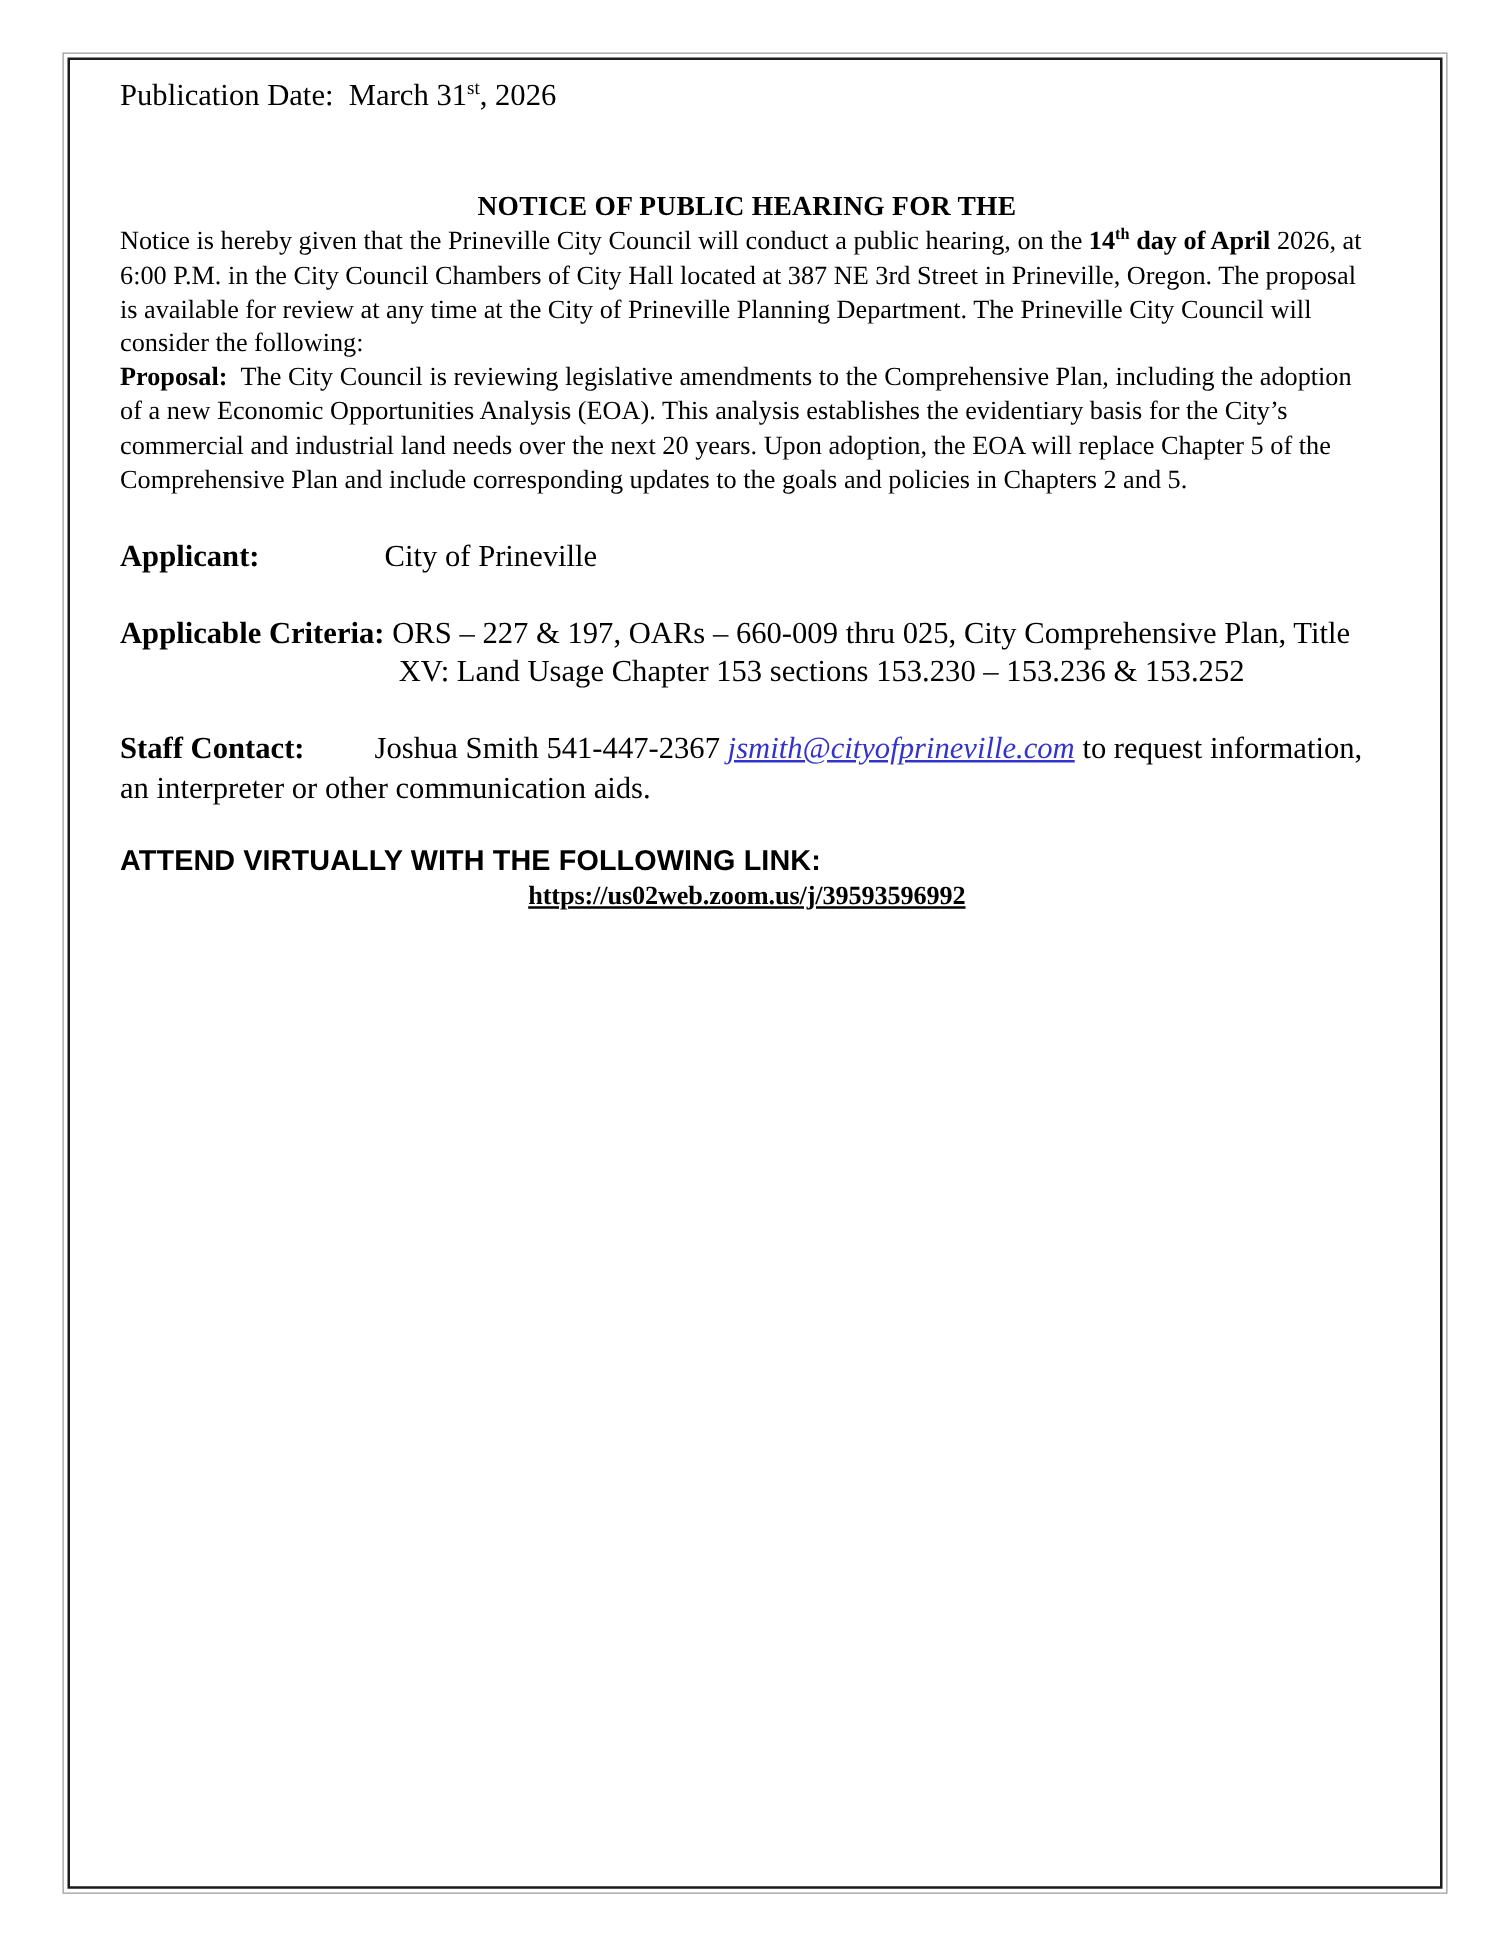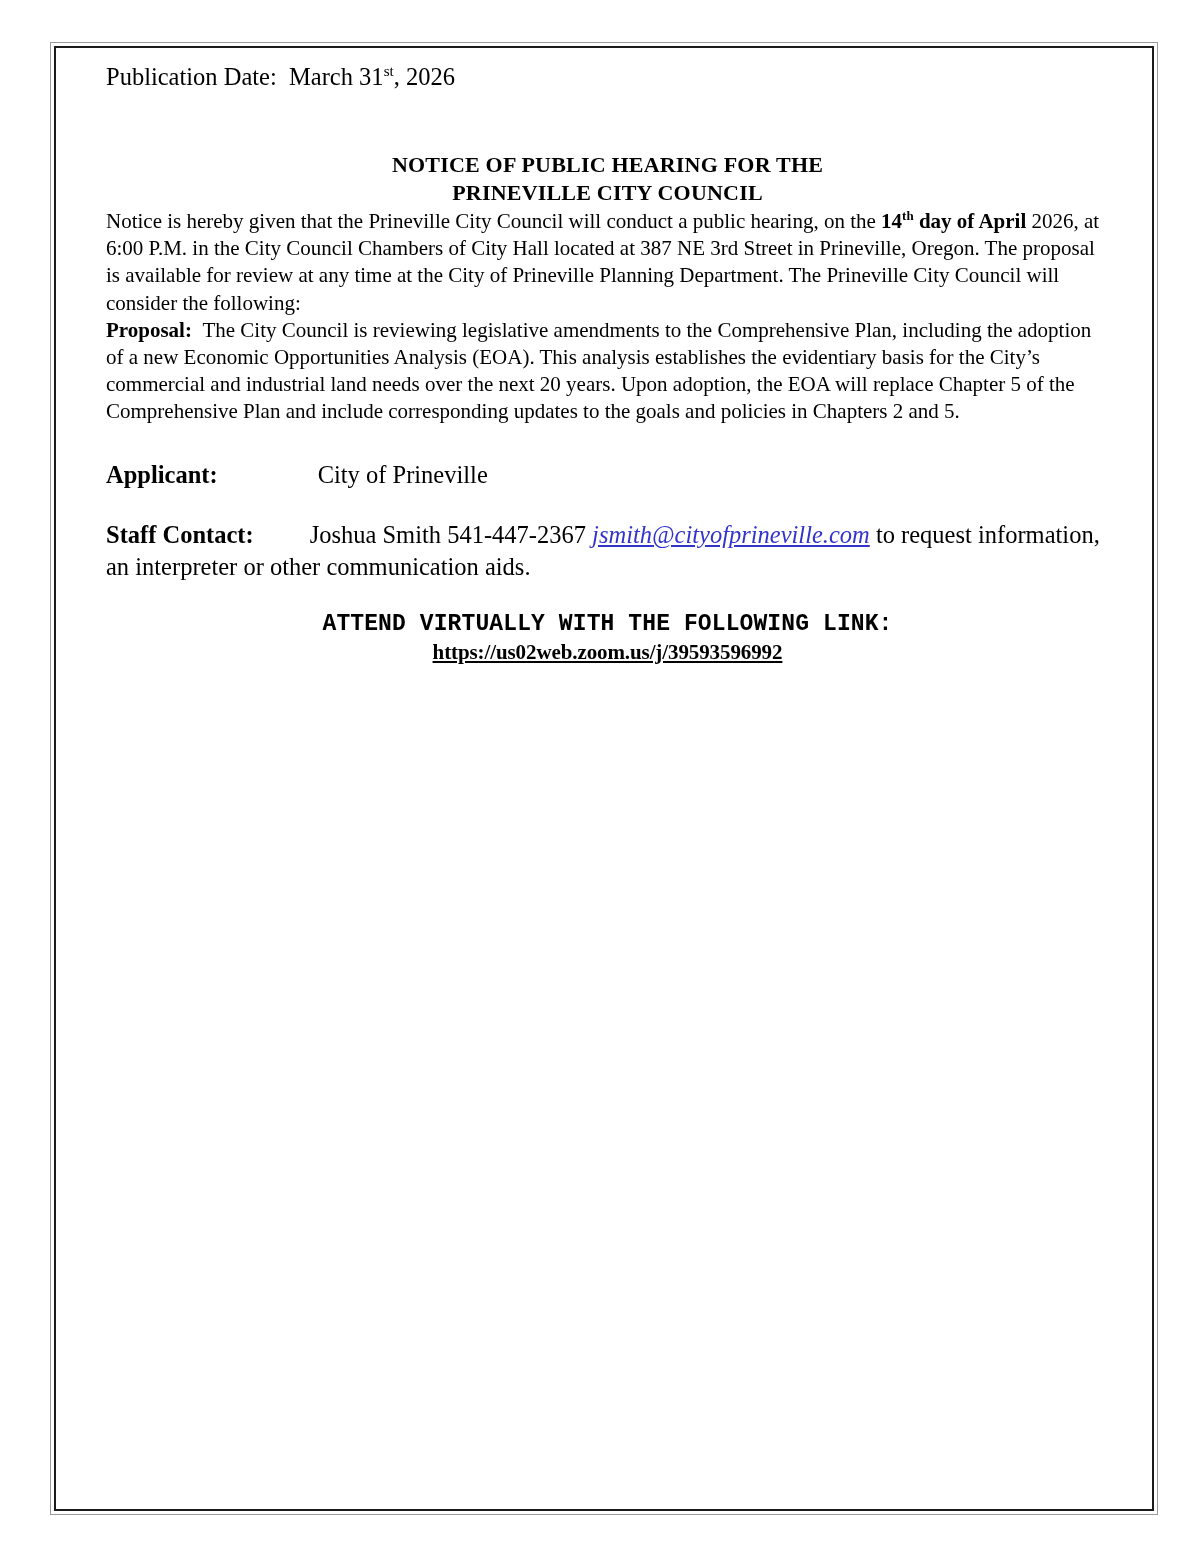--- a/index.html
+++ b/index.html
@@ -35,21 +35,21 @@
     right: 3px;
     bottom: 3px;
     border: 2px solid #1b1b1b;
     box-sizing: border-box;
     background: #ffffff;
   }
 
   
   #content {
     position: absolute;
-    left: 50px;
+    left: 40px;
     top: 14px;
     width: 1003px;
   }
 
   .pubdate {
     font-size: 24.5px;
     line-height: 1.26;
     margin: 0 0 0 0;
     white-space: nowrap;
   }
@@ -104,22 +104,22 @@
   }
   .staff-tab { display: inline-block; width: 56px; }
 
   a.maillink {
     color: #3333cc;
     font-style: italic;
     text-decoration: underline;
   }
 
   .attend {
-    text-align: center;
-    font-family: Liberation Mono, monospace;
+    text-align: left;
+    font-family: Liberation Sans, sans-serif;
     font-weight: bold;
     font-size: 23px;
     line-height: 1.32;
     letter-spacing: 0.1px;
   }
   .zoomlink-wrap {
     text-align: center;
     margin-top: 1px;
   }
   a.zoomlink {
@@ -136,30 +136,32 @@
 
 <div id="page-frame">
   <div id="page-inner">
 
     <div id="content">
 
       <p class="pubdate"><span>Publication Date:</span>&nbsp;&nbsp;<span>March 31</span><sup>st</sup><span>, 2026</span></p>
 
       <div class="title-block">
         <span class="title-line">NOTICE OF PUBLIC HEARING FOR THE</span>
-        <span class="title-line">PRINEVILLE CITY COUNCIL</span>
       </div>
 
       <p class="body-para gap-intro"><span>Notice is hereby given that the Prineville City Council will conduct a public hearing, on the </span><b><span>14</span><sup>th</sup><span> day of April</span></b><span> 2026, at 6:00 P.M. in the City Council Chambers of City Hall located at 387 NE 3rd Street in Prineville, Oregon.  The proposal is available for review at any time at the City of Prineville Planning Department. The Prineville City Council will consider the following:</span></p>
 
 
       <p class="body-para gap-prop"><b class="label">Proposal:</b>&nbsp;&nbsp;<span>The City Council is reviewing legislative amendments to the Comprehensive Plan, including the adoption of a new Economic Opportunities Analysis (EOA). This analysis establishes the evidentiary basis for the City’s commercial and industrial land needs over the next 20 years. Upon adoption, the EOA will replace Chapter 5 of the Comprehensive Plan and include corresponding updates to the goals and policies in Chapters 2 and 5.</span></p>
 
       <p class="row gap-appl"><b class="label">Applicant:</b><span class="tabfill-applicant"></span><span>City of Prineville</span></p>
 
+      <p class="row gap-crit">
+          <span class="hang-block"><b class="label">Applicable Criteria:</b>&nbsp;<span>ORS – 227 &amp; 197, OARs – 660-009 thru 025, City Comprehensive Plan, Title XV: Land Usage Chapter 153 sections 153.230 – 153.236 &amp; 153.252</span></span>
+        </p>
 
       <p class="row gap-staff">
           <span class="hang-staff"><b class="label">Staff Contact:</b><span class="staff-tab"></span><span>Joshua Smith 541-447-2367 </span><a class="maillink" href="#">jsmith@cityofprineville.com</a><span> to request information, an interpreter or other communication aids.</span></span>
         </p>
 
       <div class="attend gap-attend">ATTEND VIRTUALLY WITH THE FOLLOWING LINK:</div>
       <div class="zoomlink-wrap"><a class="zoomlink" href="#">https://us02web.zoom.us/j/39593596992</a></div>
 
     </div>
   </div>

